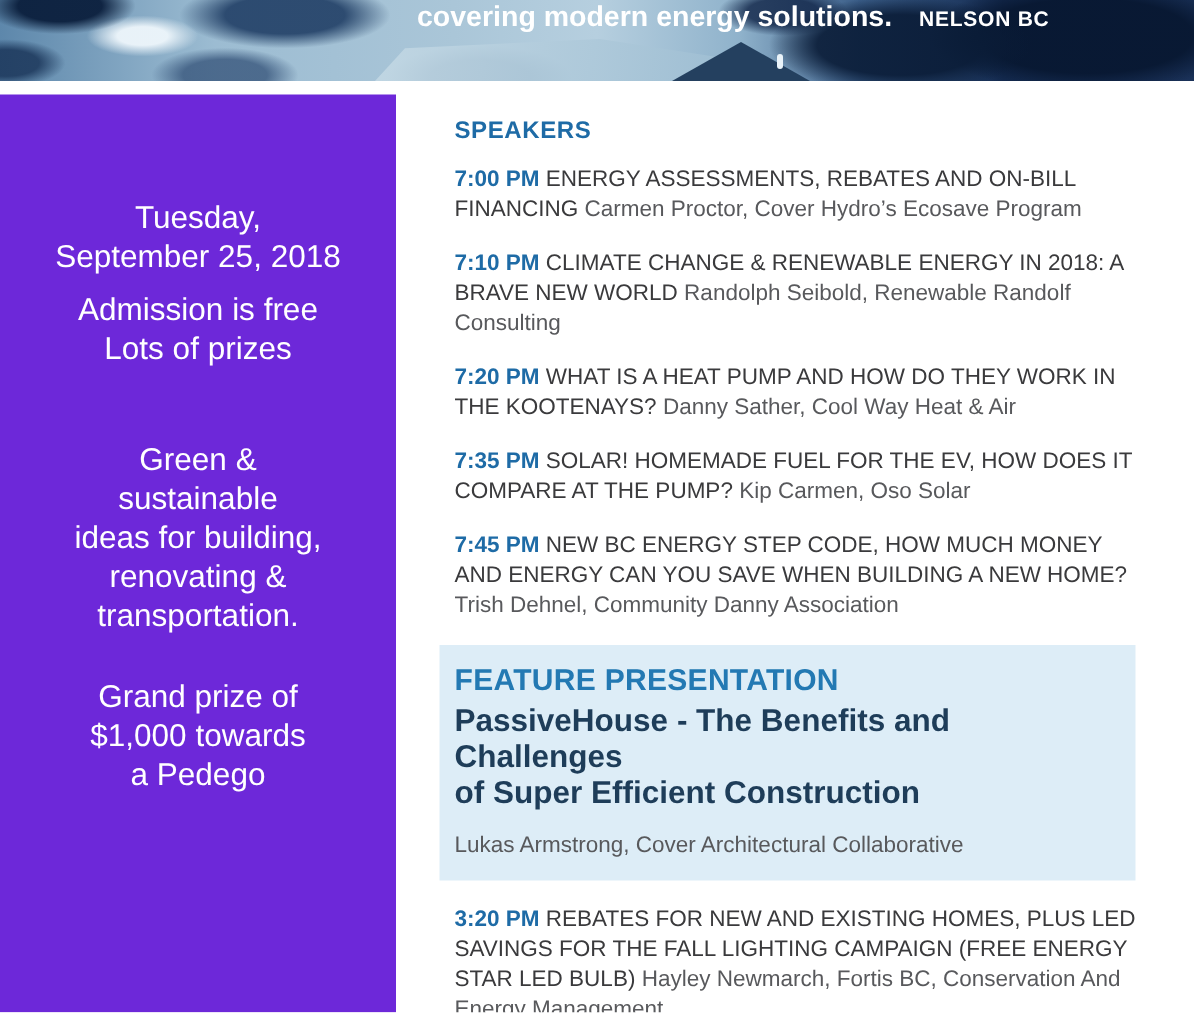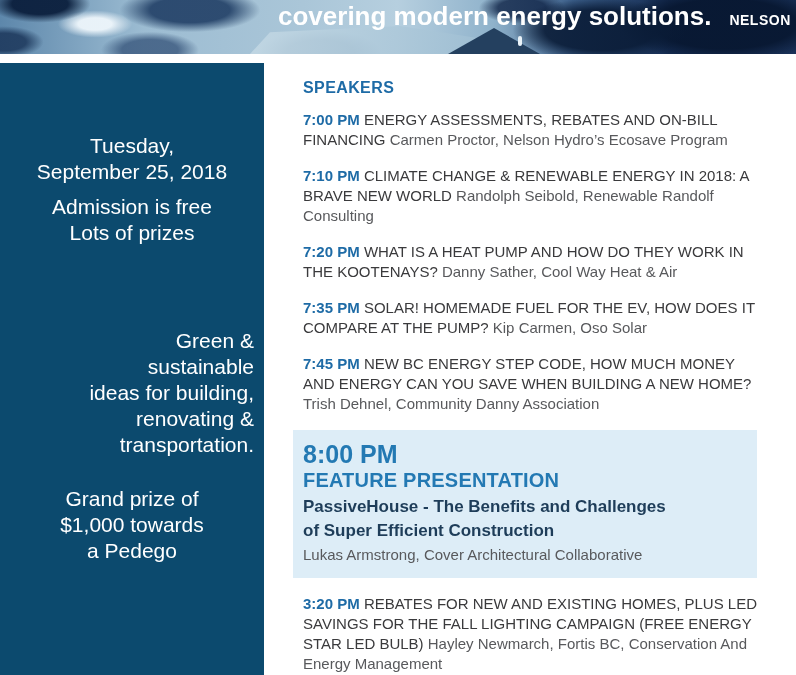--- a/index.html
+++ b/index.html
@@ -23,51 +23,51 @@
       radial-gradient(60px 22px at 522px 8px, rgba(15,35,70,.8) 40%, rgba(15,35,70,0) 72%),
       linear-gradient(90deg,#5d87ab 0%,#9cbcd2 18%,#aac6d8 38%,#b6cfdf 50%,#8fb2cb 62%,#3a5d88 72%,#152c52 84%,#1a3158 100%);
   }
   .banner-roof{position:absolute;left:250px;top:26px;width:250px;height:28px;opacity:.9;
     background:linear-gradient(100deg,#c3d8e4,#9dbdd2);
     clip-path:polygon(0 100%,8% 22%,60% 0,100% 55%,100% 100%);}
   .banner-aframe{position:absolute;left:448px;top:28px;width:92px;height:26px;background:#24405f;
     clip-path:polygon(50% 0,100% 100%,0 100%);}
   .banner-figure{position:absolute;left:518px;top:36px;width:4px;height:10px;background:#eaf3f9;border-radius:2px;}
   .banner-tagline{position:absolute;left:278px;top:1px;white-space:nowrap;color:#ffffff;}
-  .banner-tagline .tag{font-size:26px;font-weight:600;}
+  .banner-tagline .tag{font-size:19px;font-weight:600;}
   .banner-tagline .loc{font-size:14px;font-weight:700;letter-spacing:.5px;margin-left:18px;}
 
   
   .sidebar{
-    position:absolute;left:0;top:63px;width:264px;height:612px;background:#0c4a6e;
+    position:absolute;left:0;top:63px;width:264px;height:612px;background:#6d28d9;
     color:#ffffff;text-align:center;box-sizing:border-box;padding:70px 10px 0 10px;
     font-size:21px;line-height:26px;
   }
   .sb{margin:0 0 9px 0;white-space:pre-line;}
-  .sb.gap-big{margin-top:82px;text-align:right;}
+  .sb.gap-big{margin-top:48px;}
   .sb.gap-med{margin-top:28px;}
 
   
   .content{position:absolute;left:303px;top:63px;width:500px;box-sizing:border-box;padding-top:17px;}
   .speakers-heading{margin:0 0 14px 0;font-size:16px;line-height:16px;font-weight:700;
     color:#1e6ba6;letter-spacing:.4px;}
   .item{margin:0 0 16px 0;font-size:15px;line-height:20px;white-space:pre-line;}
   .item .time{color:#1e6ba6;font-weight:700;}
   .item .title{color:#3a3a3c;font-weight:500;}
   .item .who{color:#58595c;font-weight:400;}
   .item.after-feature{margin-top:12px;}
 
   .feature{
     margin:14px 0 16px -10px;width:464px;box-sizing:border-box;
     background:#ddedf7;padding:11px 8px 13px 10px;
   }
   .f-time{color:#2379b3;font-size:25px;line-height:26px;font-weight:700;}
   .f-label{color:#2379b3;font-size:20px;line-height:26px;font-weight:700;letter-spacing:.2px;}
-  .f-title{color:#1e3d59;font-size:17px;line-height:24px;font-weight:700;white-space:pre-line;margin-top:2px;}
-  .f-who{color:#58595c;font-size:15px;line-height:20px;margin-top:2px;}
+  .f-title{color:#1e3d59;font-size:21px;line-height:24px;font-weight:700;white-space:pre-line;margin-top:2px;}
+  .f-who{color:#58595c;font-size:15px;line-height:20px;margin-top:13px;}
 </style>
 </head>
 <body>
 
 <div class="page">
 
   <div class="banner">
     <div class="banner-art"></div>
     <div class="banner-roof"></div>
     <div class="banner-aframe"></div>
@@ -87,38 +87,37 @@
 transportation.</p>
     <p class="sb gap-med">Grand prize of
 $1,000 towards
 a Pedego</p>
   </aside>
 
   <main class="content">
     <h2 class="speakers-heading">SPEAKERS</h2>
 
     <p class="item"><span class="time">7:00 PM</span> <span class="title">ENERGY ASSESSMENTS, REBATES AND ON-BILL
-FINANCING</span> <span class="who">Carmen Proctor, Nelson Hydro’s Ecosave Program</span></p>
+FINANCING</span> <span class="who">Carmen Proctor, Cover Hydro’s Ecosave Program</span></p>
 
     <p class="item"><span class="time">7:10 PM</span> <span class="title">CLIMATE CHANGE &amp; RENEWABLE ENERGY IN 2018: A
 BRAVE NEW WORLD</span> <span class="who">Randolph Seibold, Renewable Randolf
 Consulting</span></p>
 
     <p class="item"><span class="time">7:20 PM</span> <span class="title">WHAT IS A HEAT PUMP AND HOW DO THEY WORK IN
 THE KOOTENAYS?</span> <span class="who">Danny Sather, Cool Way Heat &amp; Air</span></p>
 
     <p class="item"><span class="time">7:35 PM</span> <span class="title">SOLAR! HOMEMADE FUEL FOR THE EV, HOW DOES IT
 COMPARE AT THE PUMP?</span> <span class="who">Kip Carmen, Oso Solar</span></p>
 
     <p class="item"><span class="time">7:45 PM</span> <span class="title">NEW BC ENERGY STEP CODE, HOW MUCH MONEY
 AND ENERGY CAN YOU SAVE WHEN BUILDING A NEW HOME?
 </span><span class="who">Trish Dehnel, Community Danny Association</span></p>
 
     <div class="feature">
-      <div class="f-time">8:00 PM</div>
       <div class="f-label">FEATURE PRESENTATION</div>
       <div class="f-title">PassiveHouse - The Benefits and Challenges
 of Super Efficient Construction</div>
       <div class="f-who">Lukas Armstrong, Cover Architectural Collaborative</div>
     </div>
 
     <p class="item after-feature"><span class="time">3:20 PM</span> <span class="title">REBATES FOR NEW AND EXISTING HOMES, PLUS LED
 SAVINGS FOR THE FALL LIGHTING CAMPAIGN (FREE ENERGY
 STAR LED BULB)</span> <span class="who">Hayley Newmarch, Fortis BC, Conservation And
 Energy Management</span></p>

